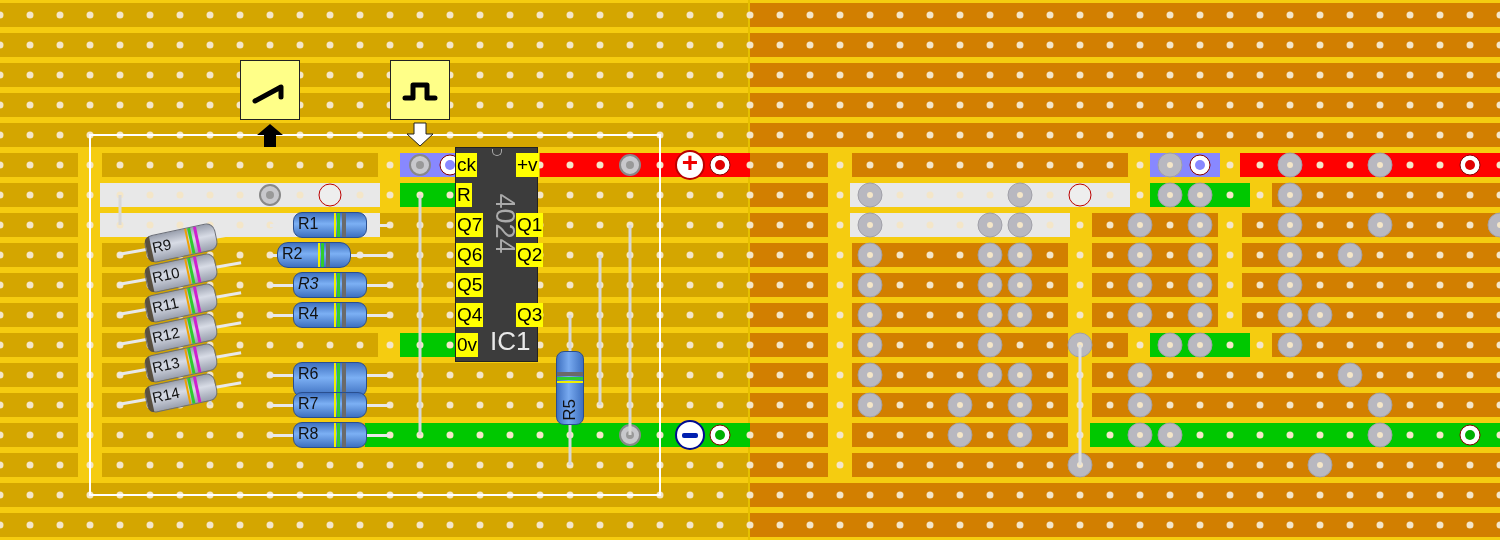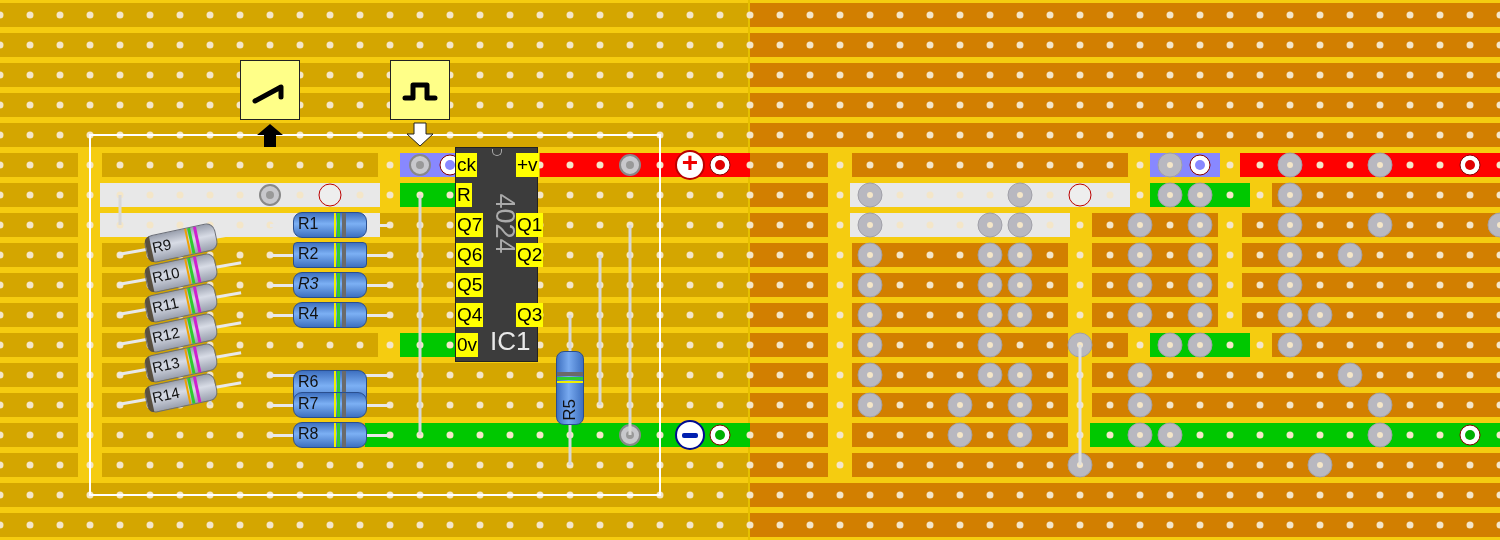--- a/index.html
+++ b/index.html
@@ -1192,42 +1192,42 @@
 
   <div id="res-blue">
       <div style="position: absolute; left: 270px; top: 224px; width: 120px; height: 3px; background: rgb(232, 232, 232);"></div>
       <div style="position: absolute; left: 293px; top: 212px; width: 74px; height: 26px; border-radius: 9px; background: linear-gradient(rgb(62, 112, 192), rgb(124, 176, 244) 45%, rgb(62, 112, 192)); border: 1px solid rgb(42, 79, 143); box-sizing: border-box;">
         <div style="position:absolute;top:0;bottom:0;left:40px;width:2px;background:#f0f000"></div>
         <div style="position:absolute;top:0;bottom:0;left:43px;width:3px;background:#2ecc2e"></div>
         <div style="position:absolute;top:0;bottom:0;left:48px;width:4px;background:#6a6a6a"></div>
         <span style="position: absolute; left: 4px; top: 2px; font-size: 16px; color: rgb(17, 17, 17); font-family: &quot;Liberation Sans&quot;, sans-serif;">R1</span>
       </div>
       <div style="position: absolute; left: 270px; top: 254px; width: 120px; height: 3px; background: rgb(232, 232, 232);"></div>
-      <div style="position: absolute; left: 293px; top: 242px; width: 74px; height: 26px; border-radius: 4px; background: linear-gradient(rgb(62, 112, 192), rgb(124, 176, 244) 45%, rgb(62, 112, 192)); border: 1px solid rgb(42, 79, 143); box-sizing: border-box; text-align: right;">
+      <div style="position: absolute; left: 277px; top: 242px; width: 74px; height: 26px; border-radius: 11px; background: linear-gradient(rgb(62, 112, 192), rgb(124, 176, 244) 45%, rgb(62, 112, 192)); border: 1px solid rgb(42, 79, 143); box-sizing: border-box; text-align: right;">
         <div style="position:absolute;top:0;bottom:0;left:40px;width:2px;background:#f0f000"></div>
         <div style="position:absolute;top:0;bottom:0;left:43px;width:3px;background:#2ecc2e"></div>
         <div style="position:absolute;top:0;bottom:0;left:48px;width:4px;background:#6a6a6a"></div>
         <span style="position: absolute; left: 4px; top: 2px; font-size: 16px; color: rgb(17, 17, 17); font-family: &quot;Liberation Sans&quot;, sans-serif;">R2</span>
       </div>
       <div style="position: absolute; left: 270px; top: 284px; width: 120px; height: 3px; background: rgb(232, 232, 232);"></div>
       <div style="position: absolute; left: 293px; top: 272px; width: 74px; height: 26px; border-radius: 9px; background: linear-gradient(rgb(62, 112, 192), rgb(124, 176, 244) 45%, rgb(62, 112, 192)); border: 1px solid rgb(42, 79, 143); box-sizing: border-box; font-style: italic;">
         <div style="position:absolute;top:0;bottom:0;left:40px;width:2px;background:#f0f000"></div>
         <div style="position:absolute;top:0;bottom:0;left:43px;width:3px;background:#2ecc2e"></div>
         <div style="position:absolute;top:0;bottom:0;left:48px;width:4px;background:#6a6a6a"></div>
         <span style="position: absolute; left: 4px; top: 2px; font-size: 16px; color: rgb(17, 17, 17); font-family: &quot;Liberation Sans&quot;, sans-serif;">R3</span>
       </div>
       <div style="position: absolute; left: 270px; top: 314px; width: 120px; height: 3px; background: rgb(232, 232, 232);"></div>
       <div style="position: absolute; left: 293px; top: 302px; width: 74px; height: 26px; border-radius: 9px; background: linear-gradient(rgb(62, 112, 192), rgb(124, 176, 244) 45%, rgb(62, 112, 192)); border: 1px solid rgb(42, 79, 143); box-sizing: border-box;">
         <div style="position:absolute;top:0;bottom:0;left:40px;width:2px;background:#f0f000"></div>
         <div style="position:absolute;top:0;bottom:0;left:43px;width:3px;background:#2ecc2e"></div>
         <div style="position:absolute;top:0;bottom:0;left:48px;width:4px;background:#6a6a6a"></div>
         <span style="position: absolute; left: 4px; top: 2px; font-size: 16px; color: rgb(17, 17, 17); font-family: &quot;Liberation Sans&quot;, sans-serif;">R4</span>
       </div>
       <div style="position: absolute; left: 270px; top: 374px; width: 120px; height: 3px; background: rgb(232, 232, 232);"></div>
-      <div style="position: absolute; left: 293px; top: 362px; width: 74px; height: 35px; border-radius: 9px; background: linear-gradient(rgb(62, 112, 192), rgb(124, 176, 244) 45%, rgb(62, 112, 192)); border: 1px solid rgb(42, 79, 143); box-sizing: border-box; margin-top: 8px;">
+      <div style="position: absolute; left: 293px; top: 362px; width: 74px; height: 35px; border-radius: 9px; background: linear-gradient(rgb(62, 112, 192), rgb(124, 176, 244) 45%, rgb(62, 112, 192)); border: 1px solid rgb(42, 79, 143); box-sizing: border-box;">
         <div style="position:absolute;top:0;bottom:0;left:40px;width:2px;background:#f0f000"></div>
         <div style="position:absolute;top:0;bottom:0;left:43px;width:3px;background:#2ecc2e"></div>
         <div style="position:absolute;top:0;bottom:0;left:48px;width:4px;background:#6a6a6a"></div>
         <span style="position: absolute; left: 4px; top: 2px; font-size: 16px; color: rgb(17, 17, 17); font-family: &quot;Liberation Sans&quot;, sans-serif;">R6</span>
       </div>
       <div style="position: absolute; left: 270px; top: 404px; width: 120px; height: 3px; background: rgb(232, 232, 232);"></div>
       <div style="position: absolute; left: 293px; top: 392px; width: 74px; height: 26px; border-radius: 9px; background: linear-gradient(rgb(62, 112, 192), rgb(124, 176, 244) 45%, rgb(62, 112, 192)); border: 1px solid rgb(42, 79, 143); box-sizing: border-box;">
         <div style="position:absolute;top:0;bottom:0;left:40px;width:2px;background:#f0f000"></div>
         <div style="position:absolute;top:0;bottom:0;left:43px;width:3px;background:#2ecc2e"></div>
         <div style="position:absolute;top:0;bottom:0;left:48px;width:4px;background:#6a6a6a"></div>

